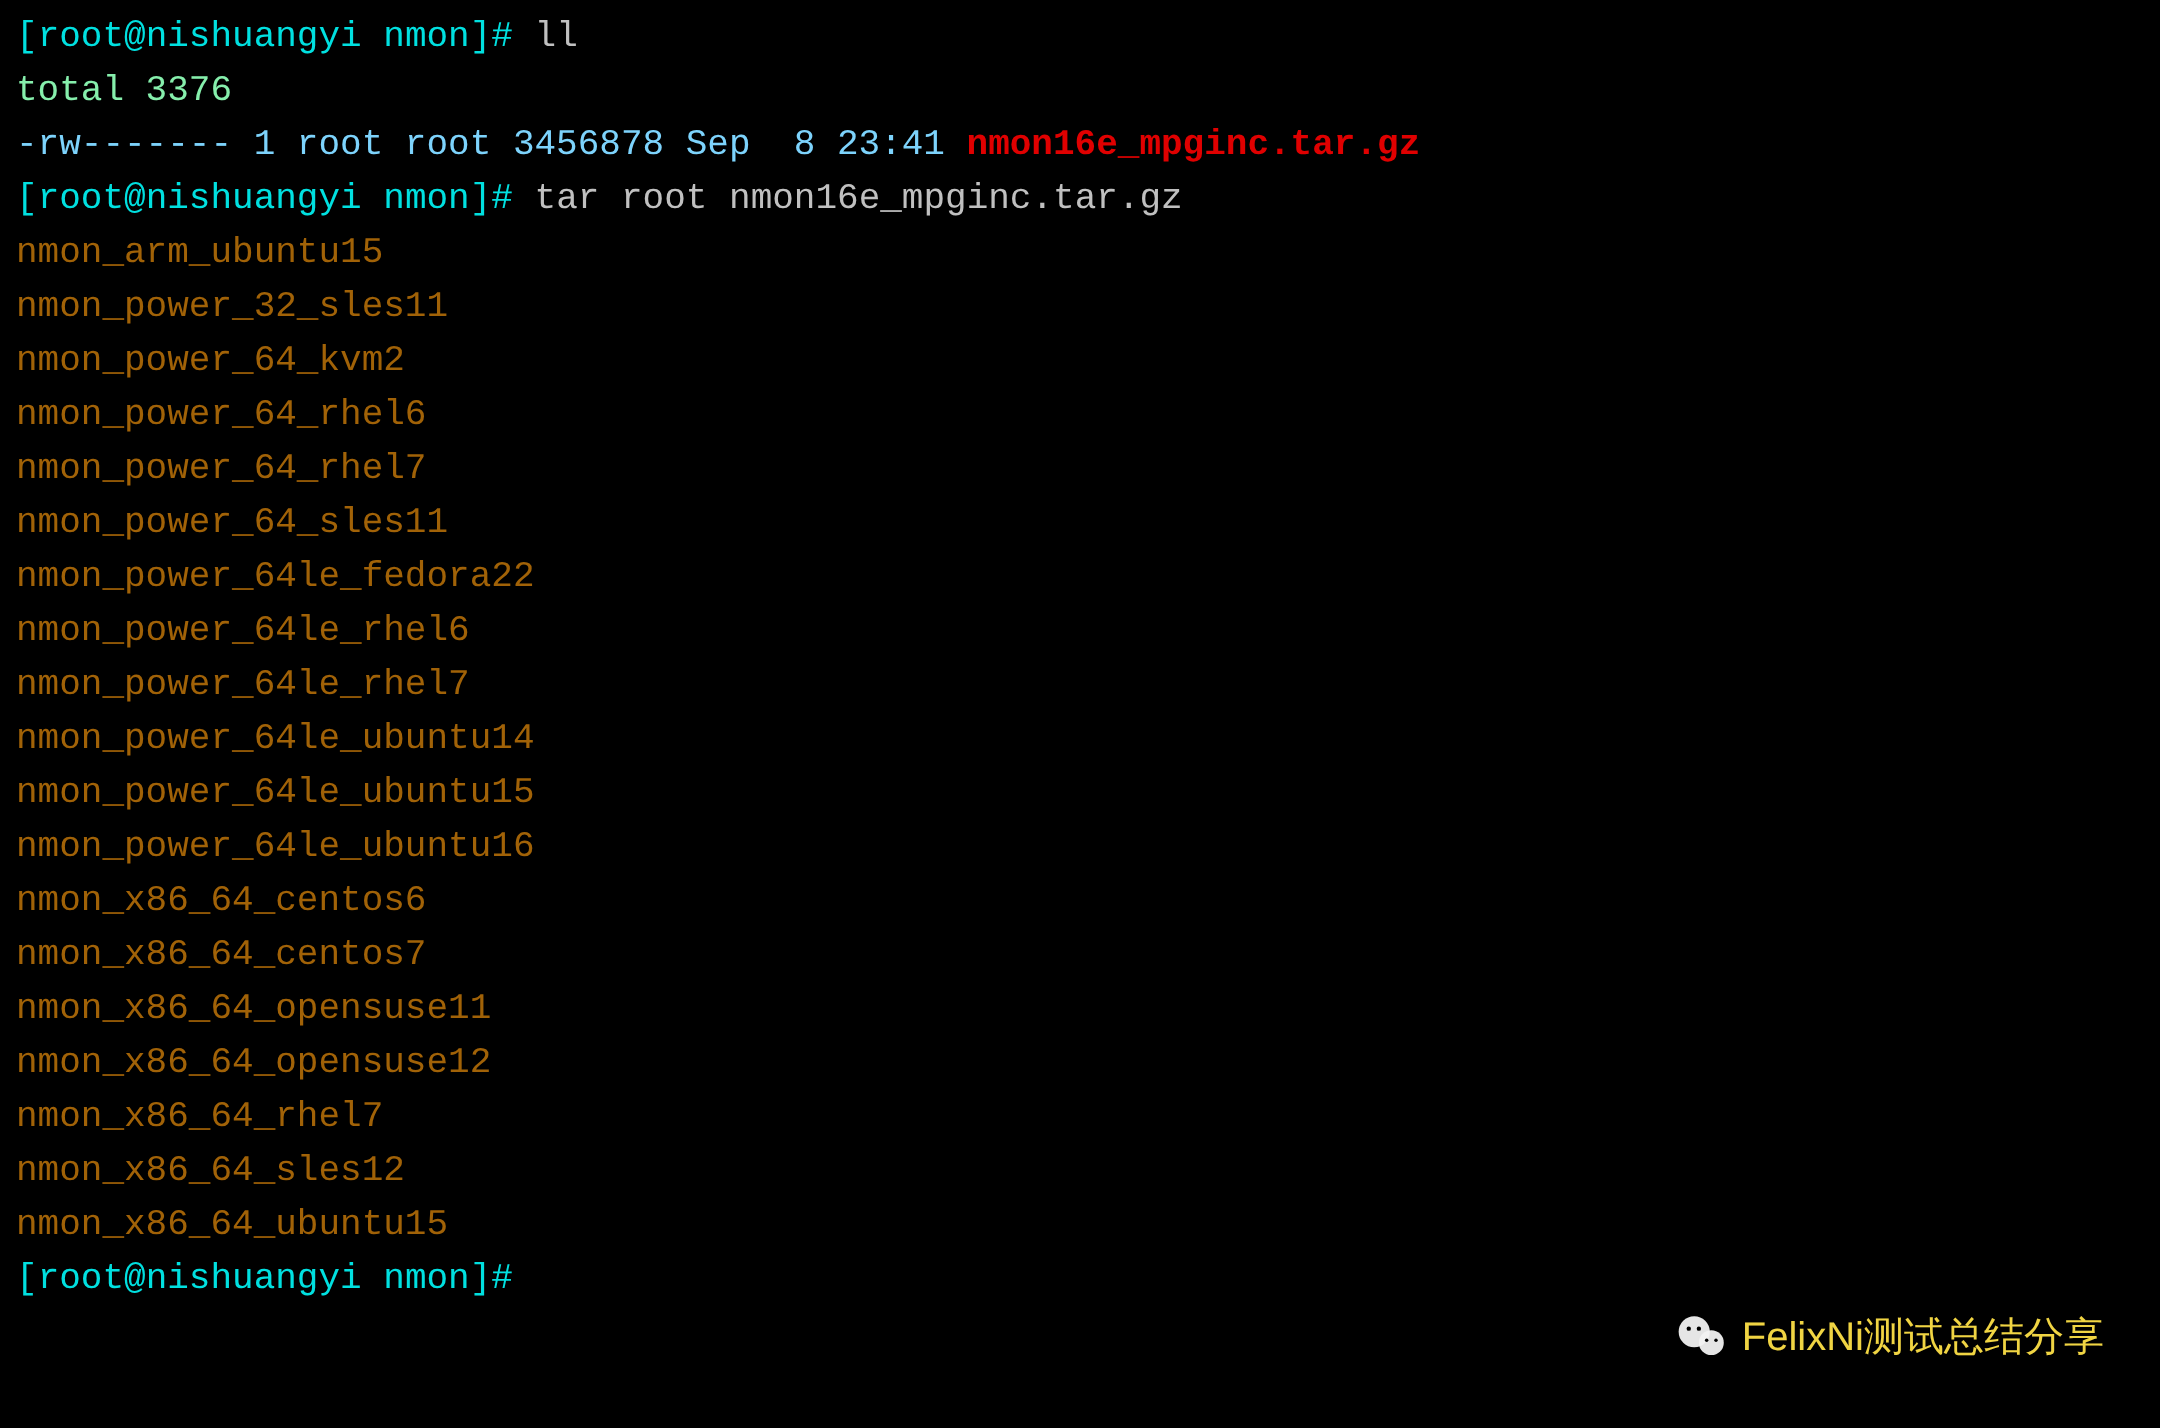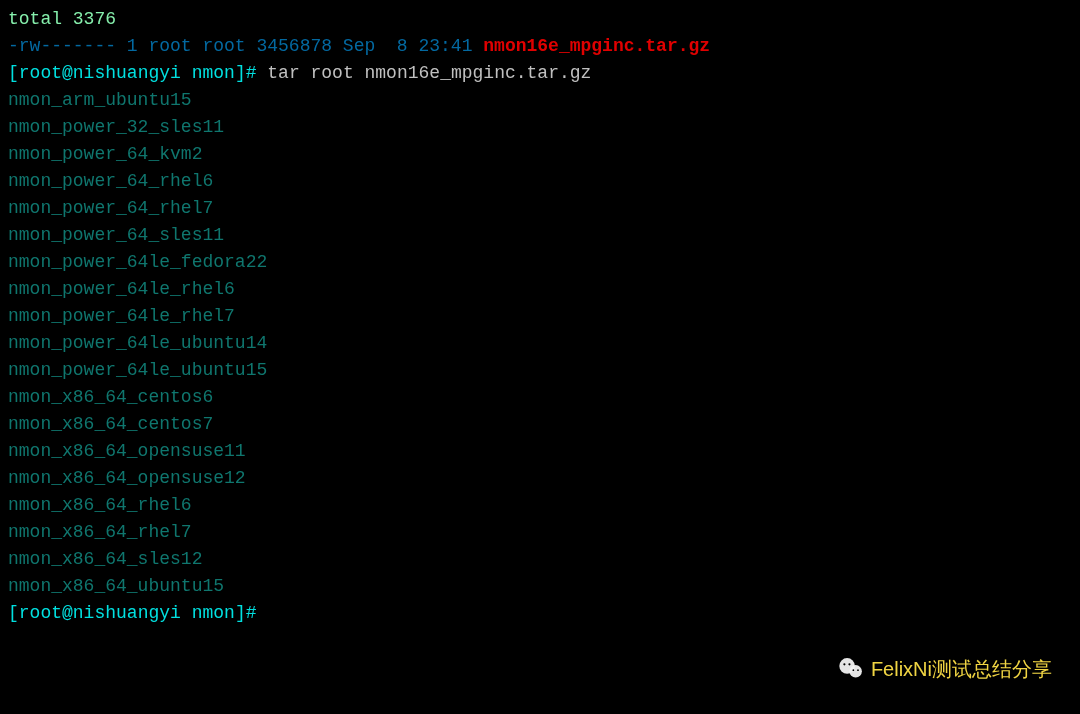--- a/index.html
+++ b/index.html
@@ -32,28 +32,28 @@
     .prompt-path {
       color: #00e0e0;
     }
     .cmd {
       color: #c0c0c0;
     }
     .total {
       color: #86efac;
     }
     .perm {
-      color: #0369a1;
+      color: #7dd3fc;
     }
     .archive {
       color: #e00000;
       font-weight: bold;
     }
     .file-out {
-      color: #0f766e;
+      color: #a16207;
     }
     .watermark {
       position: absolute;
       bottom: 30px;
       right: 28px;
       display: flex;
       align-items: center;
       color: #fde047;
       font-family: "PingFang SC","Microsoft YaHei", sans-serif;
       font-size: 20px;
@@ -68,39 +68,40 @@
     }
     .wm-icon svg {
       width: 28px;
       height: 28px;
     }
   </style>
 </head>
 <body>
 
 <div id="terminal">
+    <div class="line"><span class="prompt-bracket">[</span><span class="prompt-user">root@nishuangyi</span><span class="prompt-bracket"> </span><span class="prompt-path">nmon</span><span class="prompt-bracket">]#</span><span class="cmd"> </span><span class="cmd">ll</span></div>
     <div class="line"><span class="total">total 3376</span></div>
     <div class="line"><span class="perm">-rw------- 1 root root 3456878 Sep  8 23:41 </span><span class="archive">nmon16e_mpginc.tar.gz</span></div>
     <div class="line"><span class="prompt-bracket">[</span><span class="prompt-user">root@nishuangyi</span><span class="prompt-bracket"> </span><span class="prompt-path">nmon</span><span class="prompt-bracket">]#</span><span class="cmd"> </span><span class="cmd">tar root nmon16e_mpginc.tar.gz</span></div>
     <div class="line"><span class="file-out">nmon_arm_ubuntu15</span></div>
     <div class="line"><span class="file-out">nmon_power_32_sles11</span></div>
     <div class="line"><span class="file-out">nmon_power_64_kvm2</span></div>
     <div class="line"><span class="file-out">nmon_power_64_rhel6</span></div>
     <div class="line"><span class="file-out">nmon_power_64_rhel7</span></div>
     <div class="line"><span class="file-out">nmon_power_64_sles11</span></div>
     <div class="line"><span class="file-out">nmon_power_64le_fedora22</span></div>
     <div class="line"><span class="file-out">nmon_power_64le_rhel6</span></div>
     <div class="line"><span class="file-out">nmon_power_64le_rhel7</span></div>
     <div class="line"><span class="file-out">nmon_power_64le_ubuntu14</span></div>
     <div class="line"><span class="file-out">nmon_power_64le_ubuntu15</span></div>
+    <div class="line"><span class="file-out">nmon_power_64le_ubuntu16</span></div>
     <div class="line"><span class="file-out">nmon_x86_64_centos6</span></div>
     <div class="line"><span class="file-out">nmon_x86_64_centos7</span></div>
     <div class="line"><span class="file-out">nmon_x86_64_opensuse11</span></div>
     <div class="line"><span class="file-out">nmon_x86_64_opensuse12</span></div>
-    <div class="line"><span class="file-out">nmon_x86_64_rhel6</span></div>
     <div class="line"><span class="file-out">nmon_x86_64_rhel7</span></div>
     <div class="line"><span class="file-out">nmon_x86_64_sles12</span></div>
     <div class="line"><span class="file-out">nmon_x86_64_ubuntu15</span></div>
     <div class="line"><span class="prompt-bracket">[</span><span class="prompt-user">root@nishuangyi</span><span class="prompt-bracket"> </span><span class="prompt-path">nmon</span><span class="prompt-bracket">]#</span><span class="cmd"> </span></div>
   </div>
 
 <div class="watermark">
   <span class="wm-icon">
     <svg viewBox="0 0 36 36">
       <circle cx="13" cy="14" r="10" fill="#fff" opacity="0.95"></circle>

